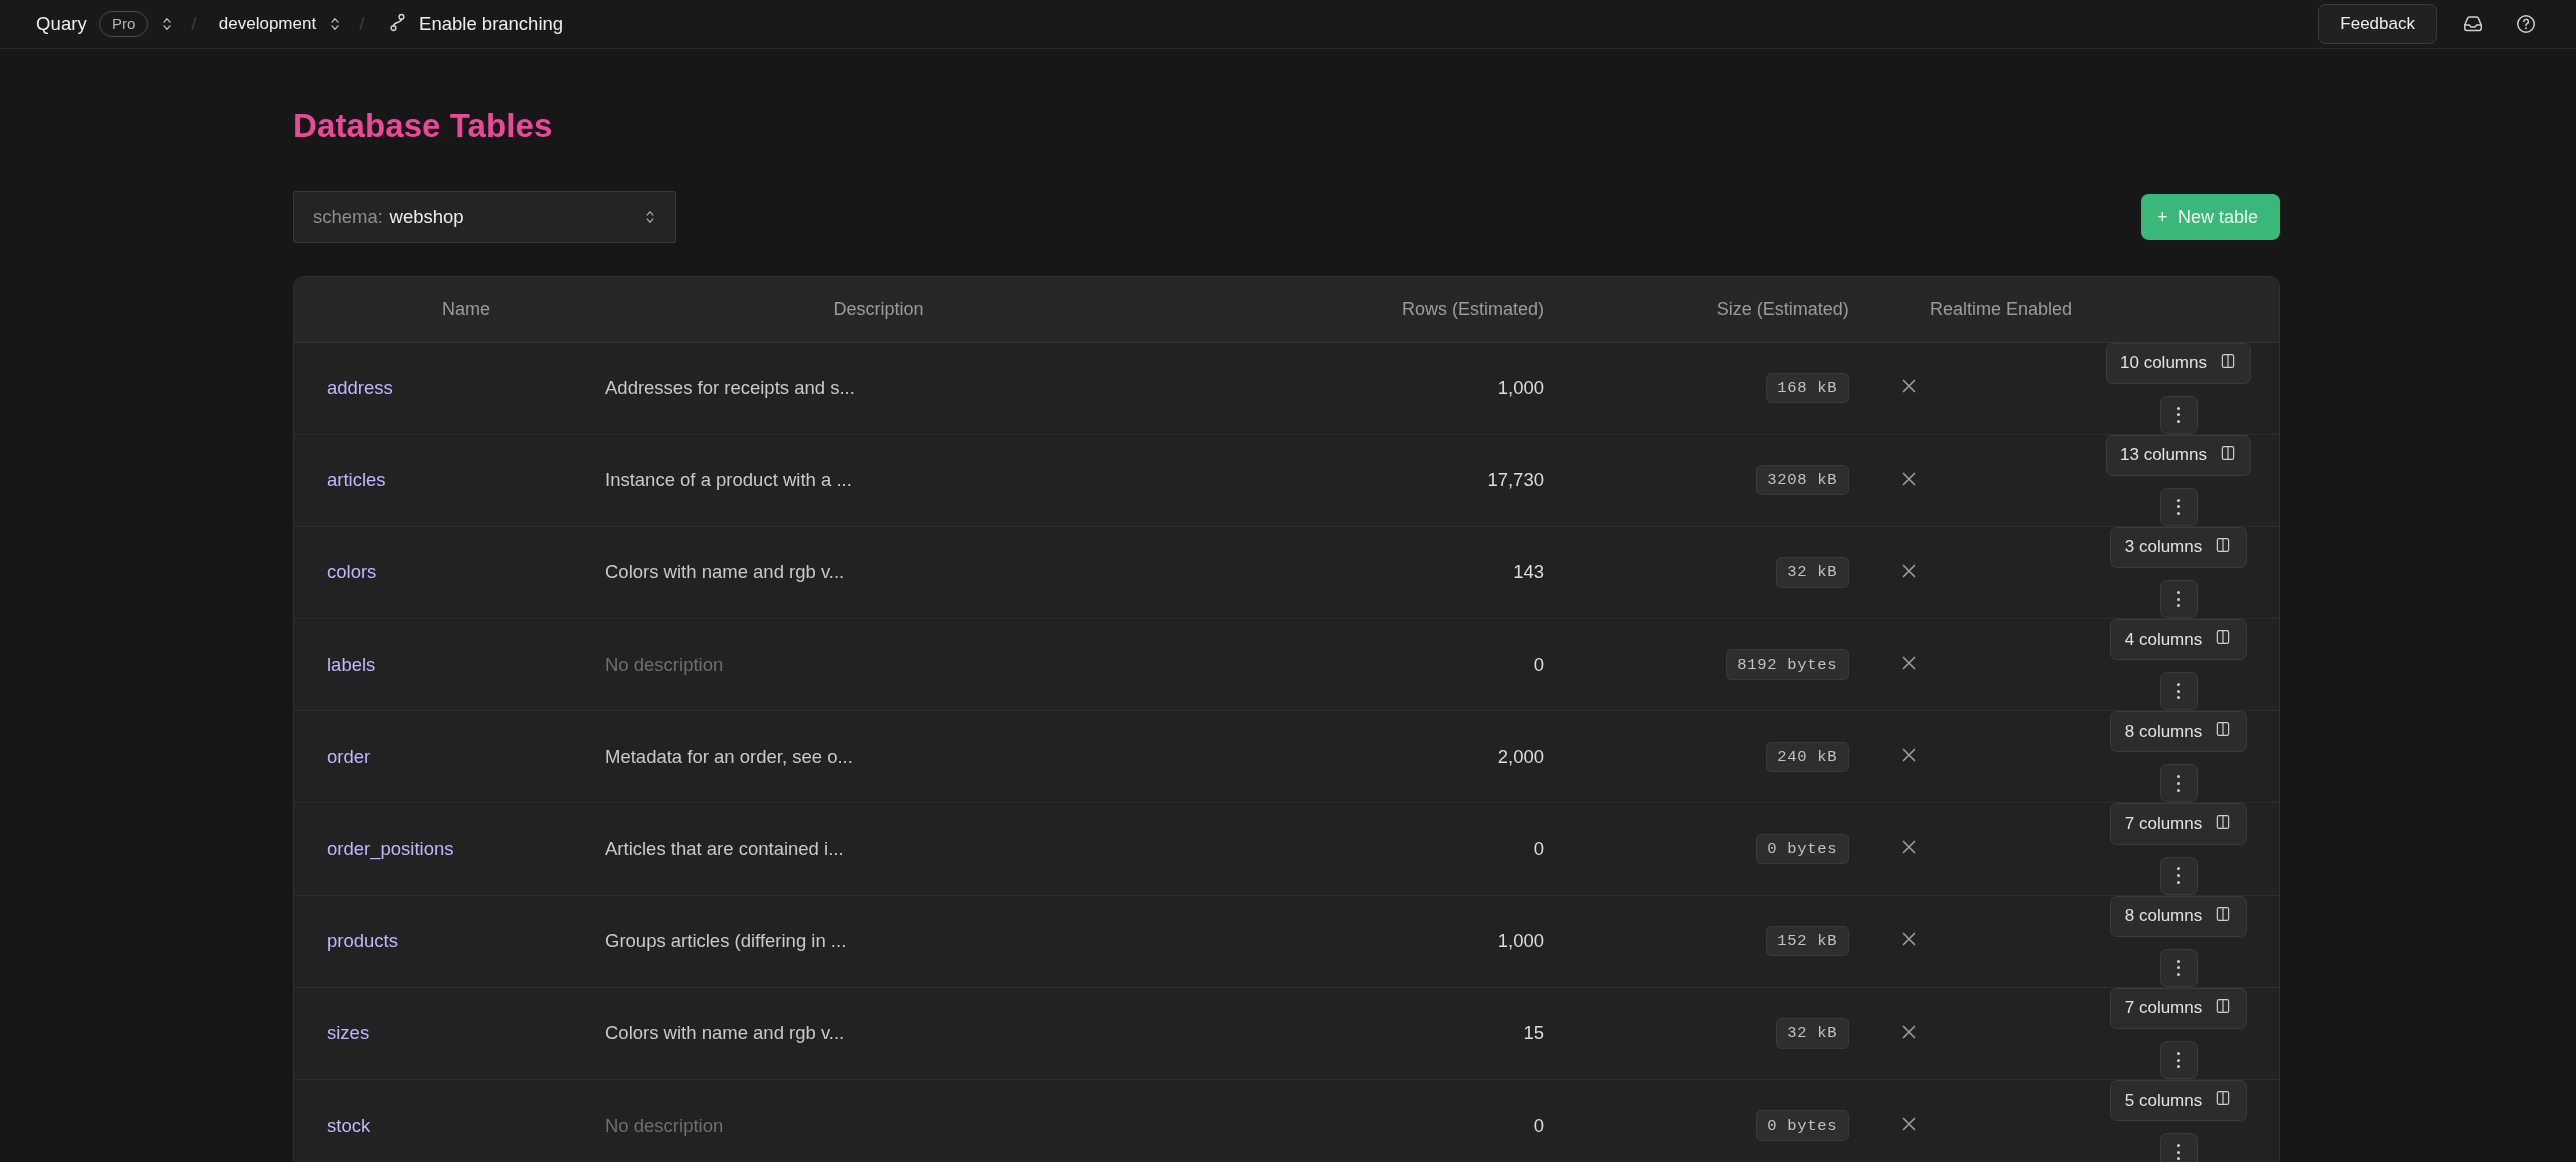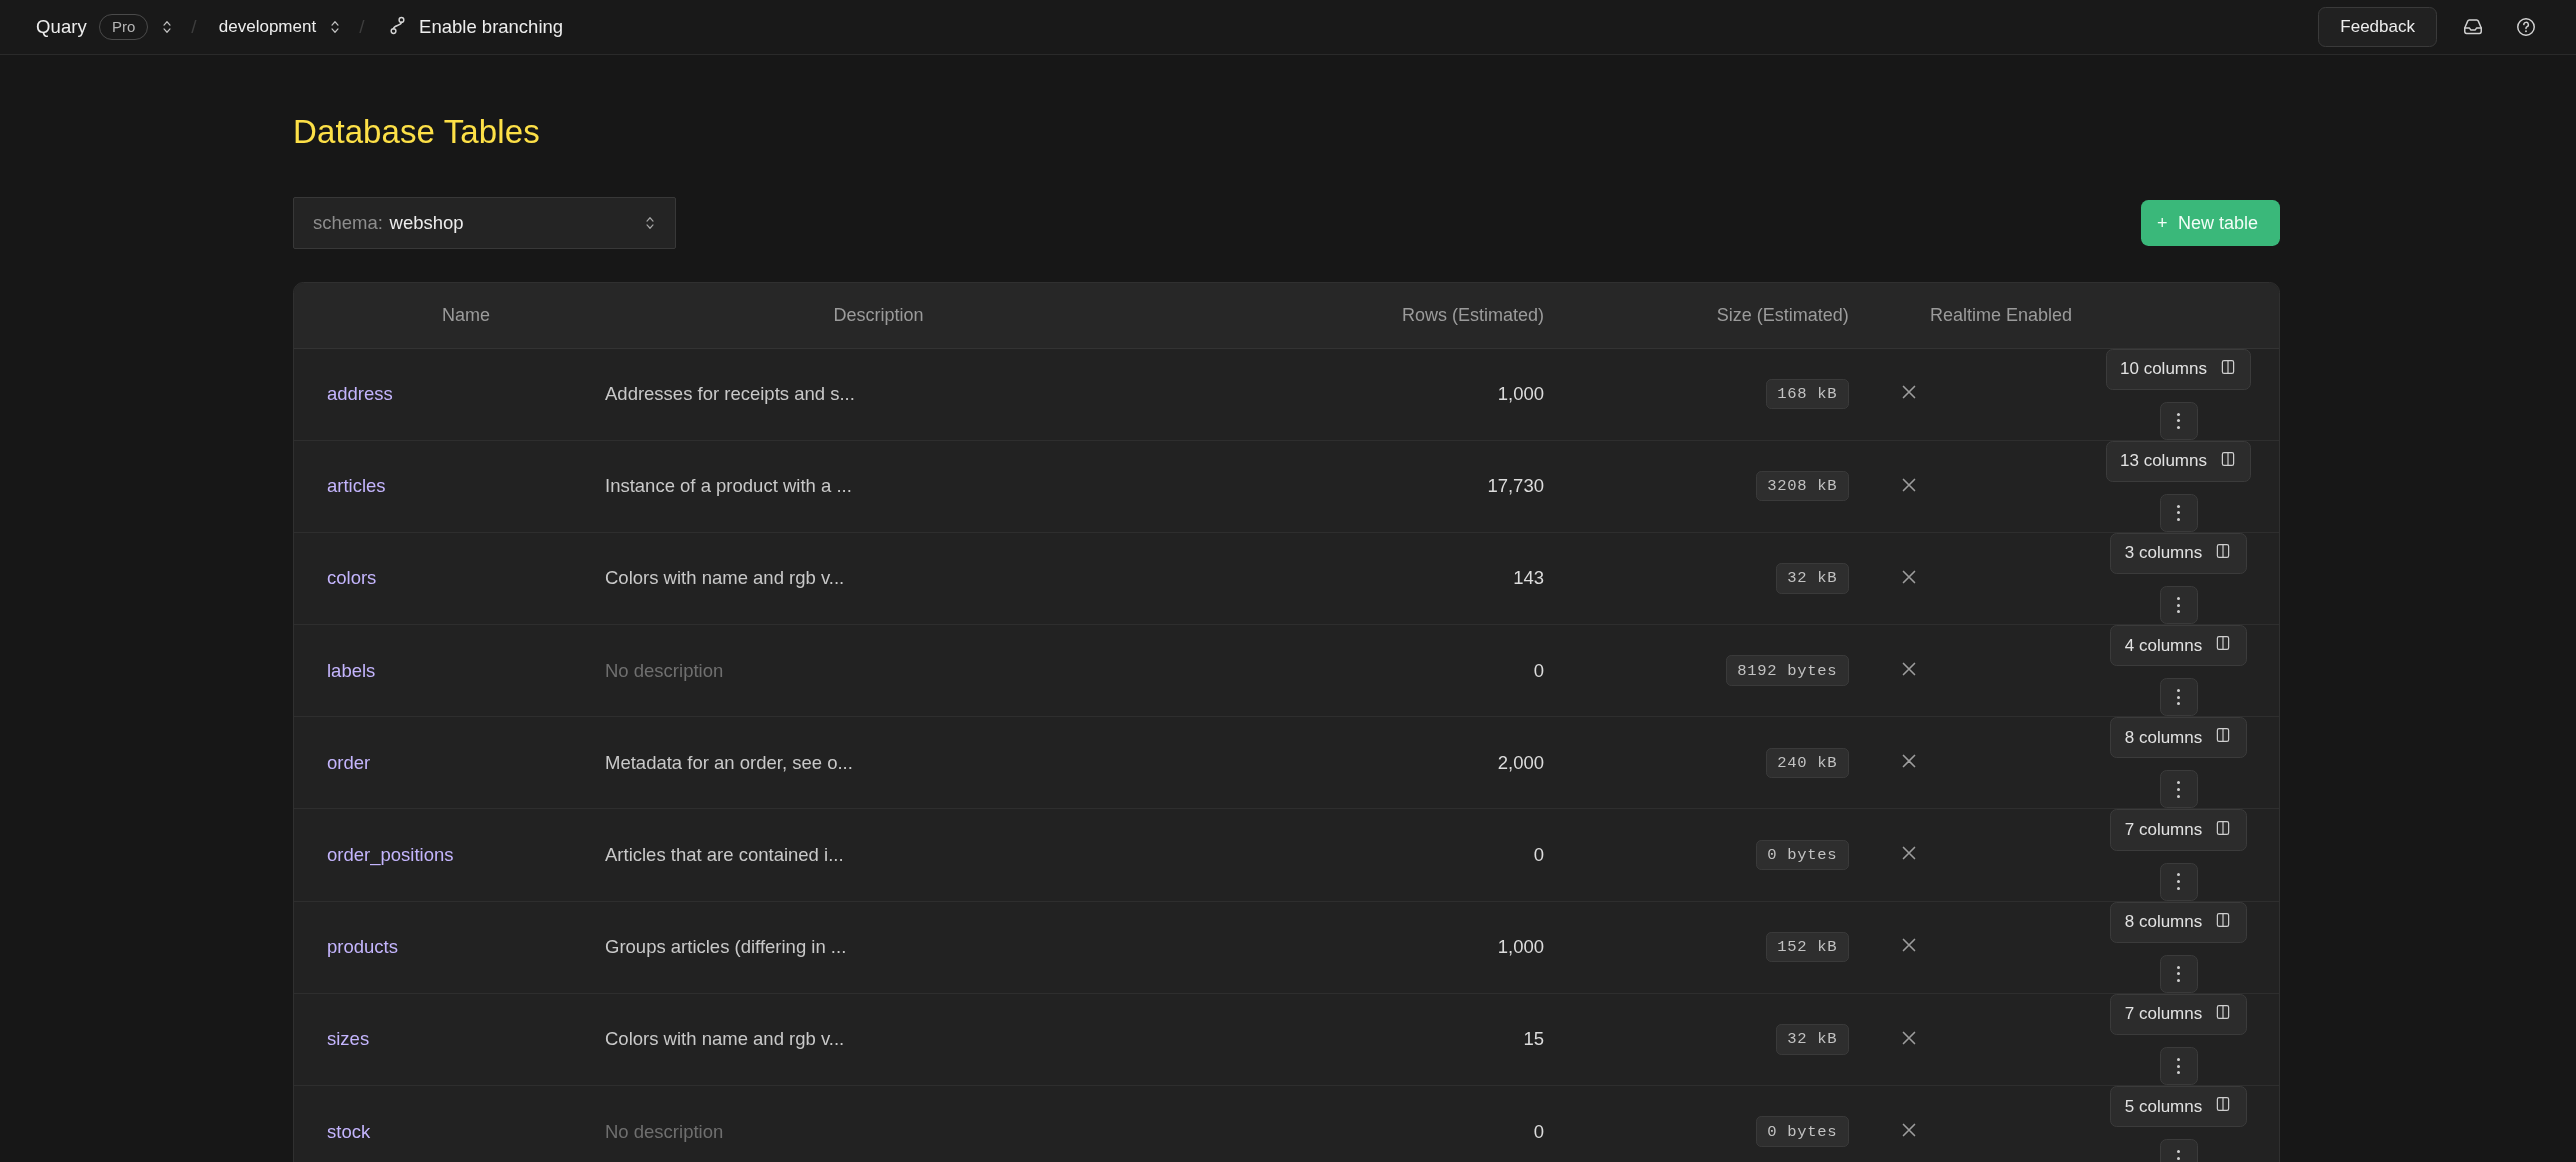--- a/index.html
+++ b/index.html
@@ -7,21 +7,21 @@
   html, body {
     width: 2576px;
     height: 1162px;
     background: #171717;
     font-family: "Liberation Sans", sans-serif;
     overflow: hidden;
   }
 
   
   .topbar {
-    height: 55px;
+    height: 49px;
     width: 100%;
     background: #191919;
     border-bottom: 0.7px solid #2a2a2a;
     display: flex;
     align-items: center;
     padding: 0 33px 0 30px;
     position: relative;
     gap: 10px;
   }
   .topbar-left {
@@ -115,22 +115,22 @@
   .page {
     padding: 0 0 0 0;
   }
   .content {
     width: 1987px;
     margin-left: 293px;
     padding-top: 58px;
   }
   .page-title {
     font-size: 33px;
-    font-weight: 400;
-    color: #fde047;
+    font-weight: 700;
+    color: #ec4899;
     letter-spacing: 0.1px;
   }
 
   
   .toolbar {
     display: flex;
     align-items: center;
     margin-top: 46px;
     height: 52px;
   }

